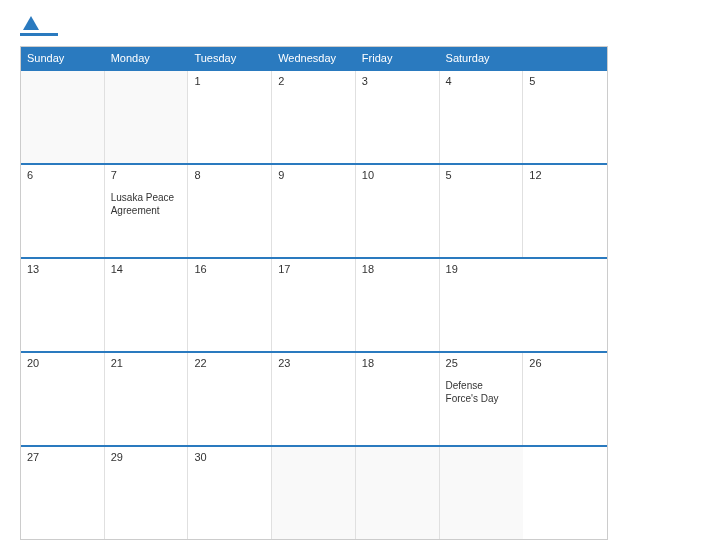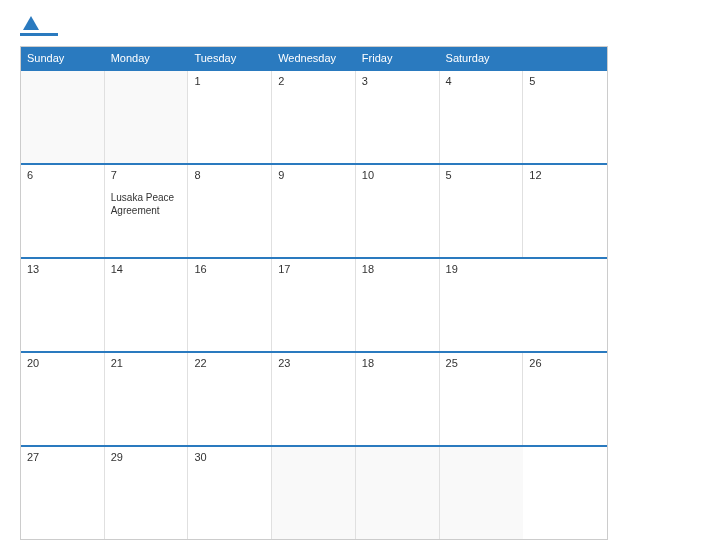--- a/index.html
+++ b/index.html
@@ -228,20 +228,21 @@
             <div class="cell-num">22</div>
           </div>
           <div class="cell">
             <div class="cell-num">23</div>
           </div>
           <div class="cell">
             <div class="cell-num">18</div>
           </div>
           <div class="cell">
             <div class="cell-num">25</div>
+            <div class="cell-event">Defense Force's Day</div>
           </div>
           <div class="cell">
             <div class="cell-num">26</div>
           </div>
         </div>
         <div class="week">
           <div class="cell">
             <div class="cell-num">27</div>
           </div>
           <div class="cell">

